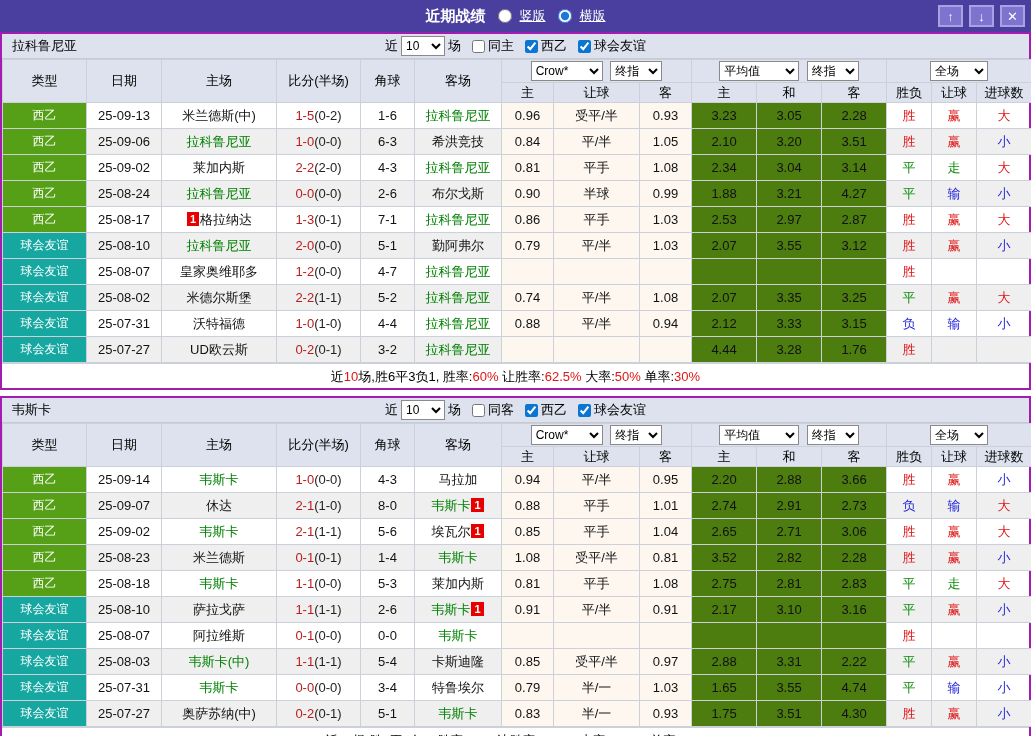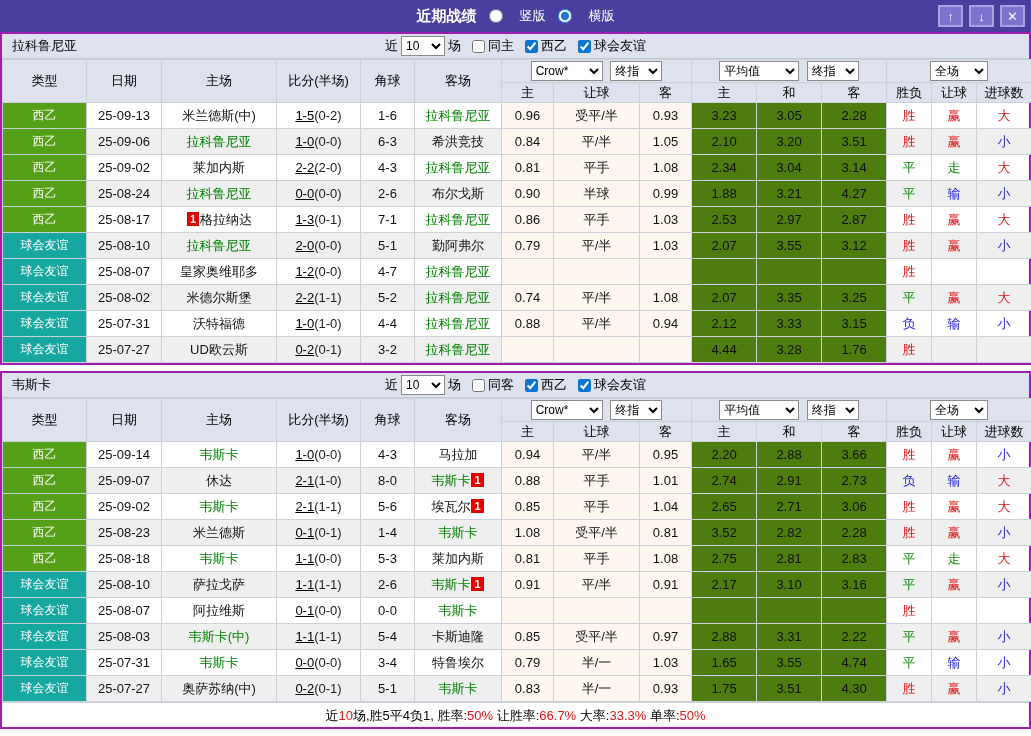--- a/index.html
+++ b/index.html
@@ -4,21 +4,21 @@
 <style>
   * { box-sizing: border-box; }
   html,body { margin:0; padding:0; width:1031px; height:736px; background:#fff;
     font-family:"Liberation Sans","DejaVu Sans",sans-serif; overflow:hidden; }
 
   
   .titlebar { height:32px; background:#4a3f9e; position:relative;
     display:flex; align-items:center; justify-content:center; }
   .titlebar-center { display:flex; align-items:flex-start; gap:12px; color:#fff; }
   .win-title { font-size:15px; font-weight:bold; }
-  .radio-wrap { display:flex; align-items:center; gap:17px; font-size:13px; cursor:pointer; }
+  .radio-wrap { display:flex; align-items:center; gap:8px; font-size:13px; cursor:pointer;text-decoration:underline; }
   .radio-wrap input { margin:0; accent-color:#1e78d7; width:14px; height:14px; }
   .win-buttons { position:absolute; right:6px; top:5px; display:flex; gap:6px; }
   .win-btn { width:25px; height:22px; background:#7e74cf; border:2px solid #a9a2e0;
     color:#fff; display:flex; align-items:center; justify-content:center;
     font-size:13px; font-weight:bold; cursor:pointer; line-height:1; }
 
   
   .section { border:2px solid #a21caf; margin-bottom:6px; }
   .section-header { height:25px; background:#dee2ee; border-bottom:1px solid #c6cad4;
     position:relative; display:flex; align-items:center; justify-content:center; font-size:13px; }
@@ -40,21 +40,21 @@
   .cnt-select { min-width:44px; }
 
   tbody td { height:25px; line-height:25px; color:#111; }
   tbody td.odds { background:#fdf7f0; }
   tbody td.avg  { background:#4d7c0f; }
   tr.even td.plain { background:#efefef; }
   td.type { color:#fff; font-size:12px; }
   td.type-green { background:#55a017; }
   td.type-teal  { background:#15a7a0; }
   .team-focus { color:#008000; }
-  .ft { color:#000000;text-decoration:underline; }
+  .ft { color:#b91c1c; }
   .ht { color:#222;margin-top:8px; }
   .r-red { color:#e01515; } .r-green { color:#0f8c0f; } .r-blue { color:#2626d9; }
   .card-badge { display:inline-block; background:#e60000; color:#fff; font-size:11px;
     font-weight:bold; line-height:14px; padding:0 3px; margin:0 1px; vertical-align:1px; }
 
   .summary { height:25px; line-height:25px; text-align:center; font-size:13px;
     border-top:1px solid #ccd0d8; color:#000; }
   .summary .red { color:#e01515; }
 </style>
 </head>
@@ -329,20 +329,21 @@
             <td class="odds"></td>
             <td class="avg">4.44</td>
             <td class="avg">3.28</td>
             <td class="avg">1.76</td>
             <td class="plain res r-red">胜</td>
             <td class="plain res "></td>
             <td class="plain res "></td>
           </tr>
         </tbody>
     </table>
+    <div class="summary"><span>近</span><span class="red">10</span><span>场,胜6平3负1, 胜率:</span><span class="red">60%</span><span> 让胜率:</span><span class="red">62.5%</span><span> 大率:</span><span class="red">50%</span><span> 单率:</span><span class="red">30%</span></div>
   </div>
 
   <div class="section">
     <div class="section-header">
       <span class="team-name">韦斯卡</span>
       <div class="filter">
         <span>近</span>
         <select class="cnt-select">
           <option>10</option>
         </select>

